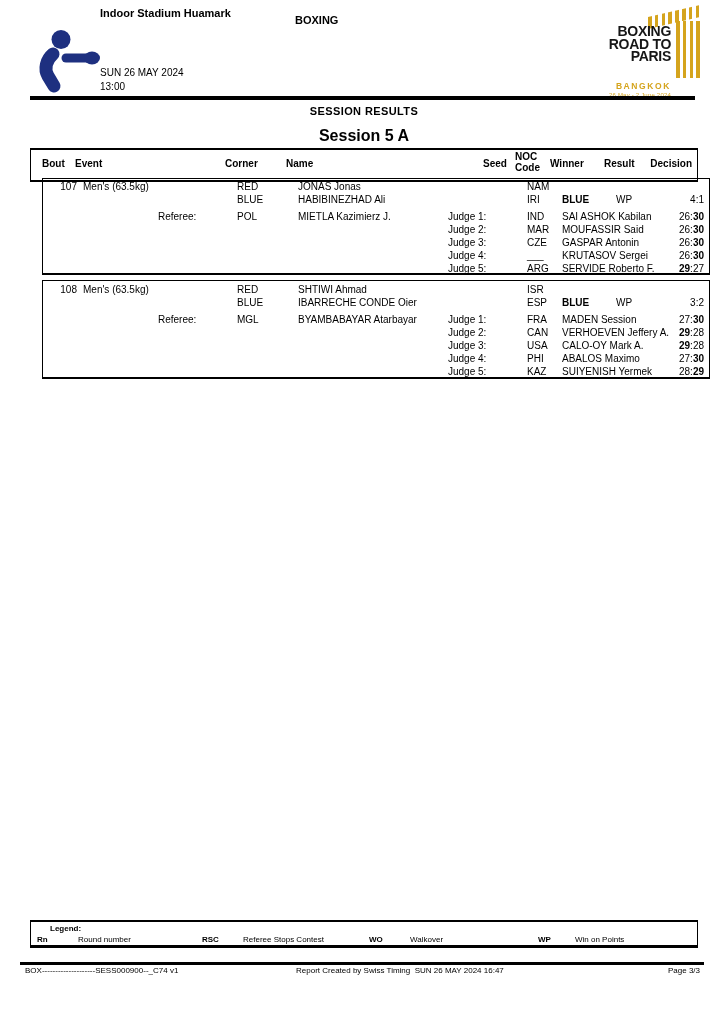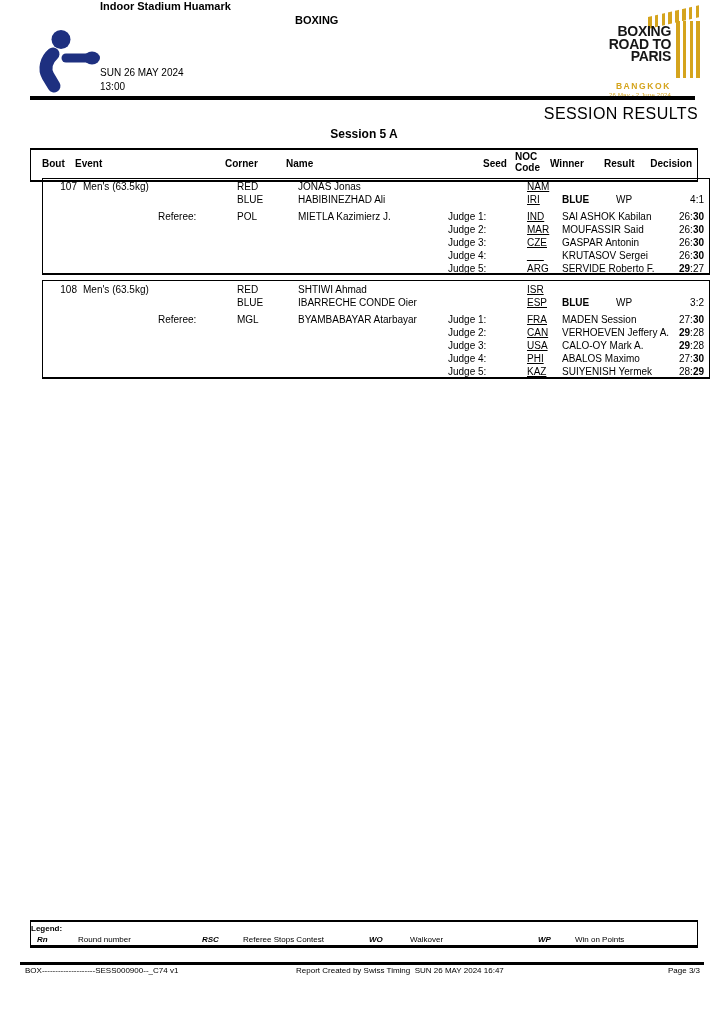--- a/index.html
+++ b/index.html
@@ -4,21 +4,21 @@
 <style>
   html,body { margin:0; padding:0; background:#fff; }
   .page {
     position:relative; width:724px; height:1024px; background:#fff;
     font-family:"Liberation Sans", sans-serif; color:#000; overflow:hidden;
     font-size:10px;
   }
   .abs { position:absolute; white-space:nowrap; }
 
   
-  .venue   { left:100px; top:0; font-size:11px; font-weight:bold; }
+  .venue   { left:100px; top:7px; font-size:11px; font-weight:bold; }
   .sport   { left:295px; top:14px; font-size:11px; font-weight:bold; }
   .s-date  { left:100px; top:67px; font-size:10px; }
   .s-time  { left:100px; top:81px; font-size:10px; }
   .pictogram { left:28px; top:28px; width:76px; height:68px; }
 
   
   .logo { right:22px; top:6px; width:96px; height:90px; }
   .logo-stripes {
     position:absolute; right:2px; top:15px; width:24px; height:57px;
     background:repeating-linear-gradient(90deg,#d5a41d 0 3.5px,#fff 3.5px 6.8px);
@@ -28,22 +28,22 @@
     background:repeating-linear-gradient(90deg,#d5a41d 0 3.5px,#fff 3.5px 6.8px);
     transform:skewY(-13deg); transform-origin:right center;
   }
   .logo-text { position:absolute; right:31px; top:19px; text-align:right; }
   .logo-line { font-size:14px; font-weight:800; line-height:12.5px; letter-spacing:-0.3px; color:#161616; }
   .logo-city { font-size:8.5px; font-weight:800; letter-spacing:1.6px; color:#d5a41d; margin-top:18px; }
   .logo-dates{ font-size:6px; color:#d5a41d; margin-top:1px; letter-spacing:0.2px; }
 
   .top-rule { left:30px; top:96px; width:665px; height:3.5px; background:#000; }
 
-  .title    { left:30px; top:105px; width:668px; text-align:right; font-size:16px; font-weight:normal; letter-spacing:0.4px; }
-  .subtitle { left:30px; top:127px; width:668px; text-align:center; font-size:12px; font-weight:bold; }
+  .title    { left:30px; top:105px; width:668px; text-align:center; font-size:11px; font-weight:bold; letter-spacing:0.4px; }
+  .subtitle { left:30px; top:127px; width:668px; text-align:center; font-size:16px; font-weight:bold; }
 
   
   .thead {
     left:30px; top:148px; width:668px; height:34px; box-sizing:border-box;
     border:1.5px solid #000; border-top-width:2.5px; border-bottom-width:2px;
   }
   .thead .h { position:absolute; top:8px; font-weight:bold; white-space:nowrap; }
   .thead .h-noc { top:2px; line-height:10.5px; white-space:pre-line; }
   .thead .h-dec { right:5px; text-align:right; }
 
@@ -53,36 +53,36 @@
     border:1.5px solid #000; border-bottom-width:2px;margin-left:12px;
   }
   .row { position:absolute; left:0; right:0; height:12px; font-size:10px; }
   .row > span { position:absolute; top:0; white-space:nowrap; }
   .c-bout     { left:4px;  width:30px; text-align:right; }
   .c-event    { left:40px; }
   .c-reflabel { left:115px; width:76px; text-align:left; }
   .c-corner   { left:194px; }
   .c-name     { left:255px; }
   .c-jlabel   { left:405px; width:74px; text-align:left; }
-  .c-noc      { left:484px;text-decoration:underline; }
+  .c-noc      { left:484px; }
   .c-winner   { left:519px; font-weight:bold; }
   .c-jname    { left:519px; }
   .c-result   { left:573px; }
   .c-decision { right:5px; text-align:right; }
   .b { font-weight:bold; }
 
   
   .legend-box {
     left:30px; top:920px; width:668px; height:28px; box-sizing:border-box;
     border:1.5px solid #000; border-top-width:2px; border-bottom-width:3px;
     font-size:8px;
   }
-  .legend-title { position:absolute; left:0; top:2px; font-weight:bold; }
+  .legend-title { position:absolute; left:19px; top:2px; font-weight:bold; }
   .legend-box .l { position:absolute; top:13px; white-space:nowrap; }
-  .l-abbr { font-weight:bold;font-style:italic; }
+  .l-abbr { font-weight:bold; }
 
   
   .footer-rule { left:20px; top:962px; width:684px; height:2.5px; background:#000; }
   .f { top:966px; font-size:8px; }
   .f-left   { left:25px; }
   .f-center { left:296px; white-space:pre; }
   .f-right  { right:24px; }
 </style>
 </head>
 <body>

